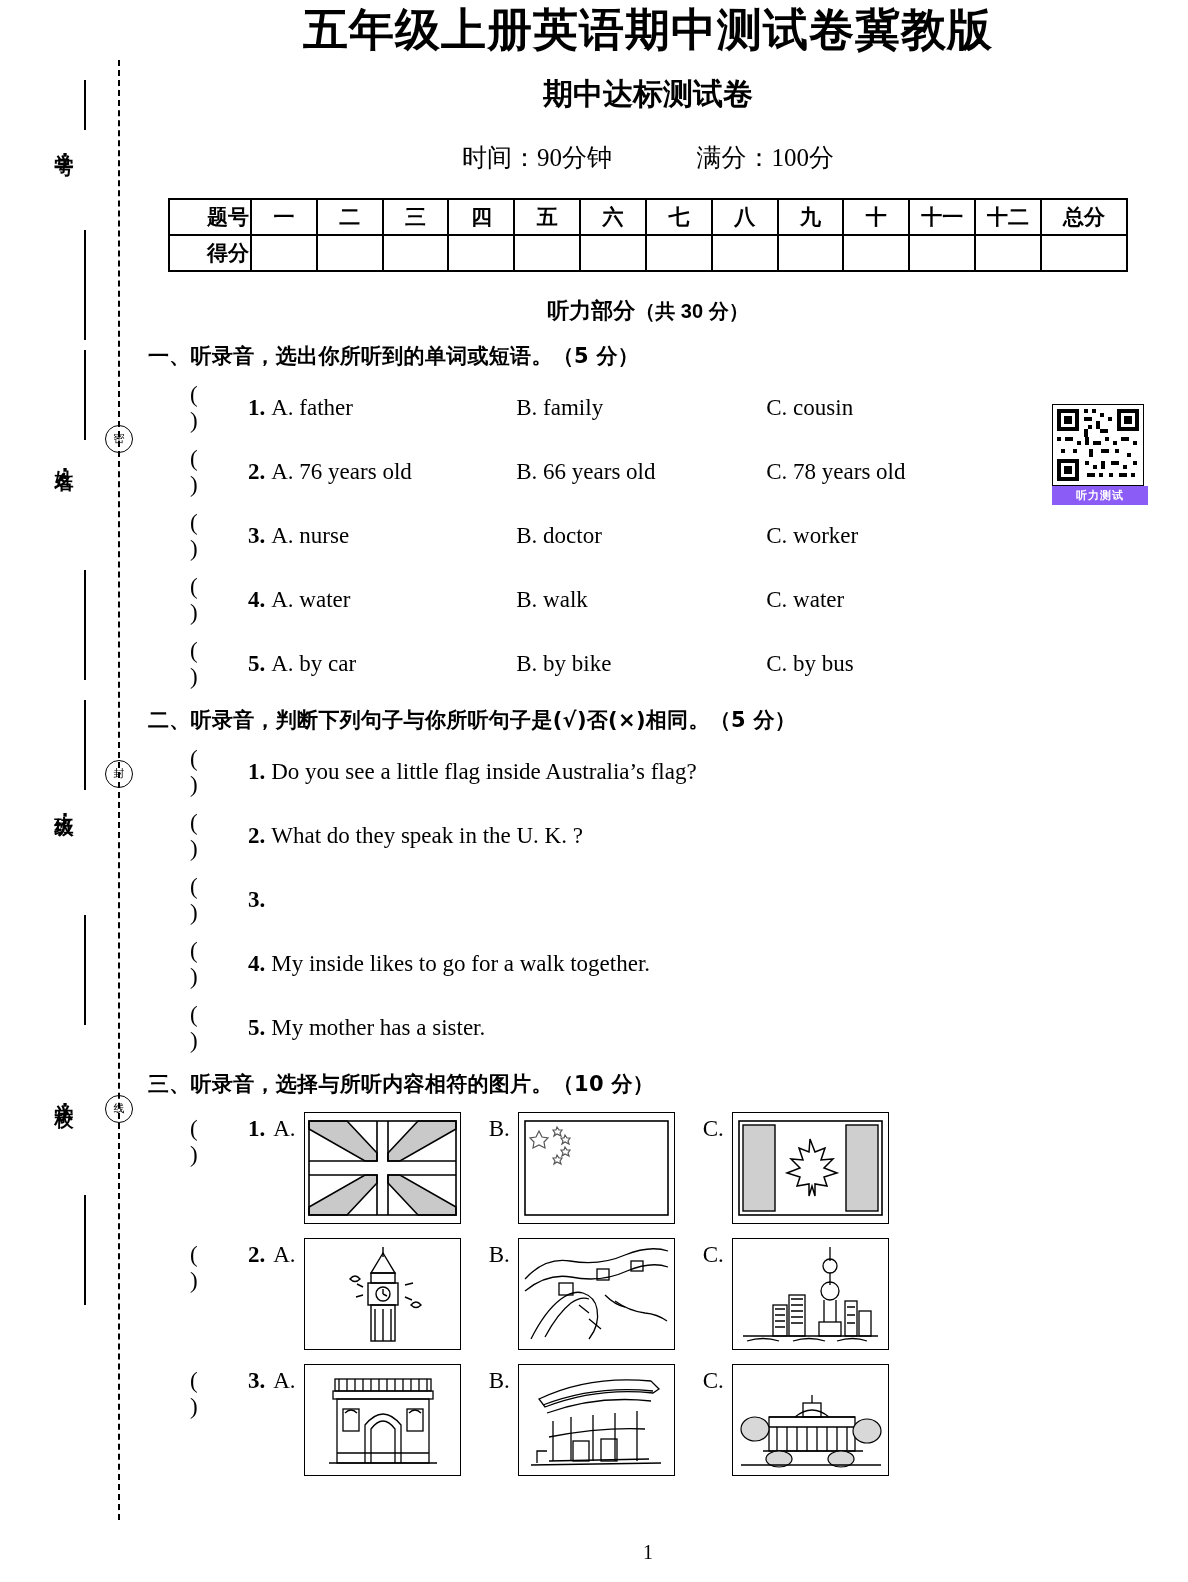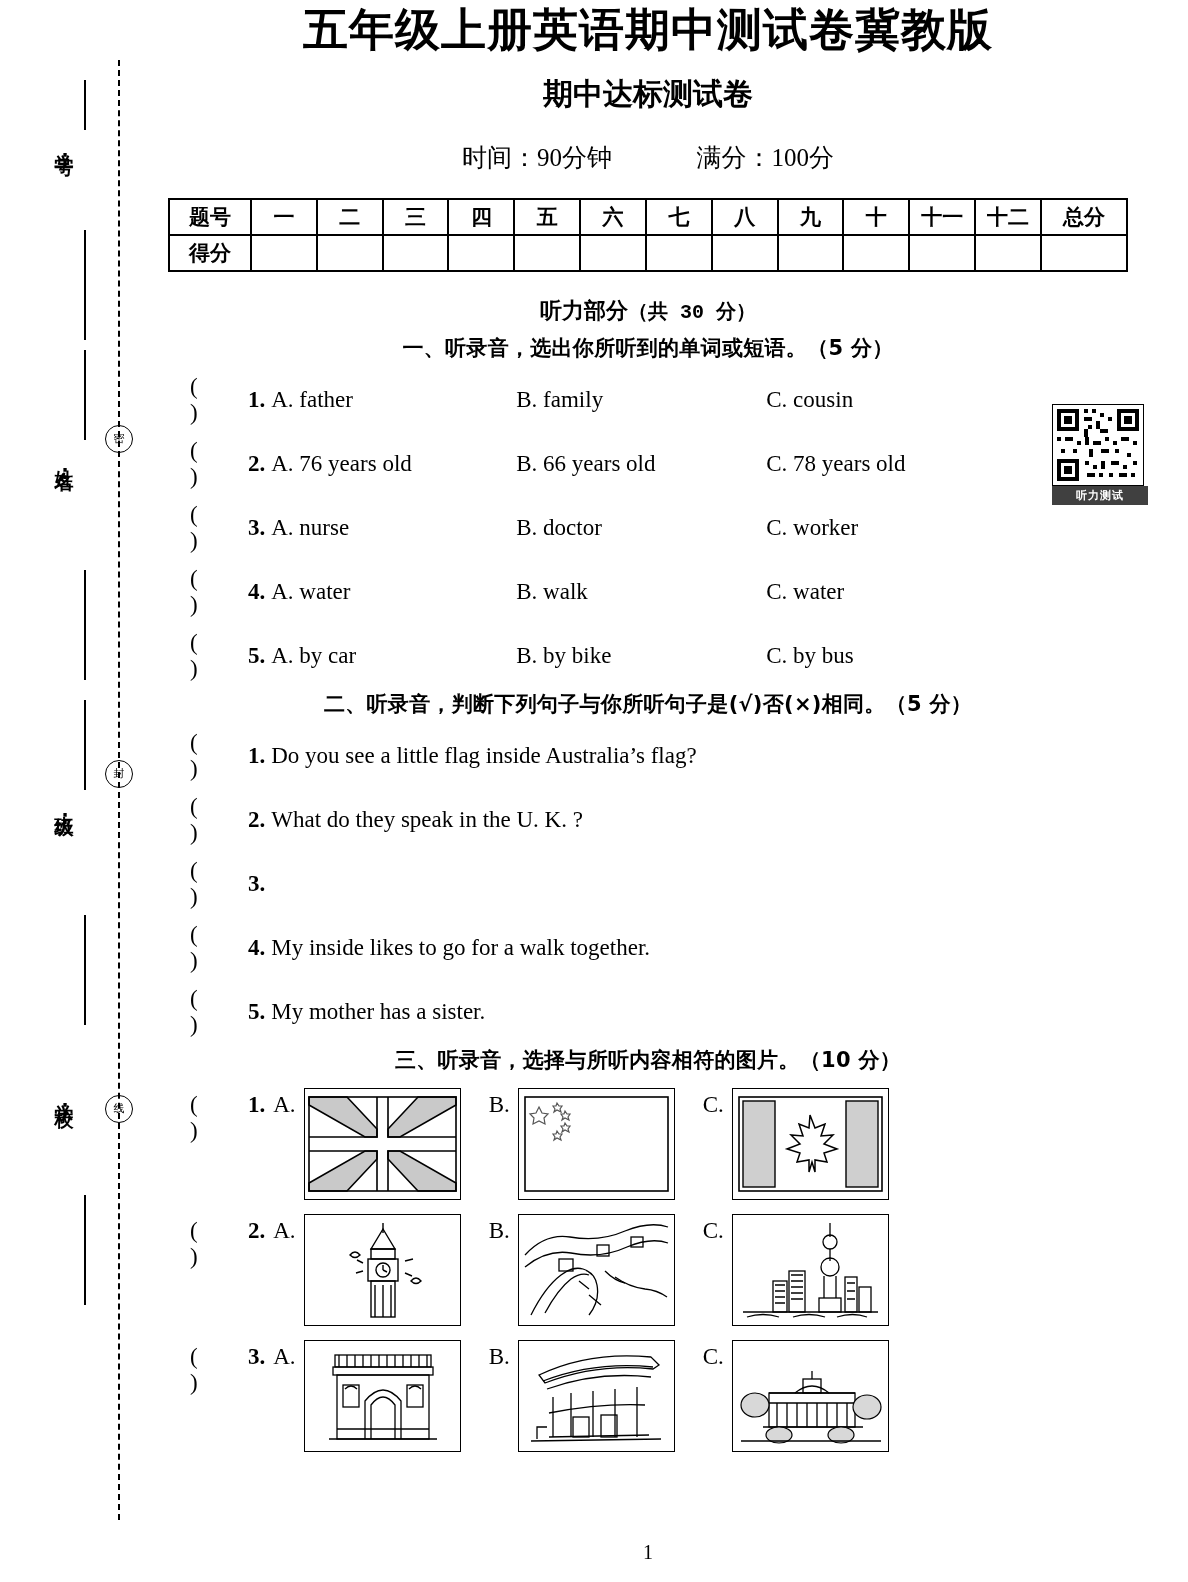--- a/index.html
+++ b/index.html
@@ -100,43 +100,42 @@
     table-layout: fixed;
   }
   table.score td {
     border: 2px solid #000;
     height: 32px;
     text-align: center;
     font-family: "DejaVu Sans", sans-serif;
     font-weight: bold;
     font-size: 21px;
   }
-  table.score td.head { width: 78px; }
+  table.score td.head { width: 78px; text-align: right; }
   table.score td.total { width: 82px; margin-left: 34px; }
 
   .section-center {
     margin-top: 24px;
     text-align: center;
     font-family: "DejaVu Sans", sans-serif;
     font-weight: bold;
     font-size: 22px;
   }
   .section-center .small {
-    font-family: Liberation Mono, monospace;
+    font-family: Liberation Sans, sans-serif;
     font-weight: bold;
     font-size: 20px;
   }
 
   .q-head {
-    margin-top: 8px;
+    margin-top: 16px;
     font-family: "DejaVu Sans", sans-serif;
     font-weight: bold;
     font-size: 21px;
     letter-spacing: 0.3px;
-    text-align: center;
   }
 
   .items { margin-top: 6px; }
   .row {
     display: flex;
     align-items: center;
     margin-top: 12px;
     font-size: 23px;
     font-family: "Liberation Serif", serif;
   }
@@ -187,21 +186,21 @@
   .qr .code {
     width: 92px;
     height: 82px;
     border: 1px solid #000;
     box-sizing: border-box;
   }
   .qr .cap {
     font-family: Liberation Serif, serif;
     font-size: 11px;
     font-weight: bold;
-    background: #404040;
+    background: #8b5cf6;
     color: #fff;
     letter-spacing: 1px;
     padding: 2px 0;
   }
 
   .page-num {
     position: absolute;
     left: 0;
     right: 0;
     bottom: 18px;

